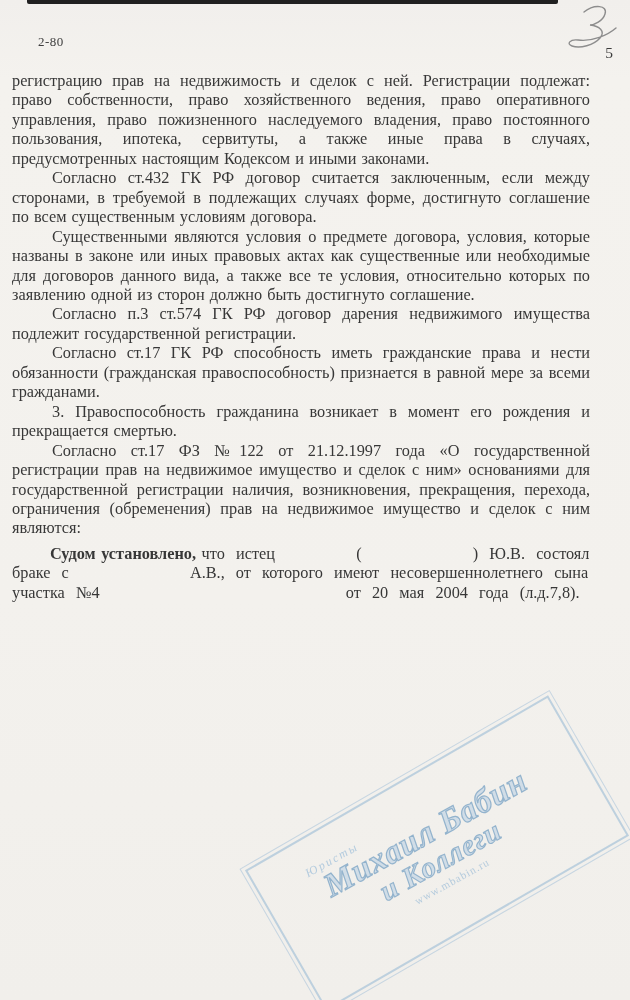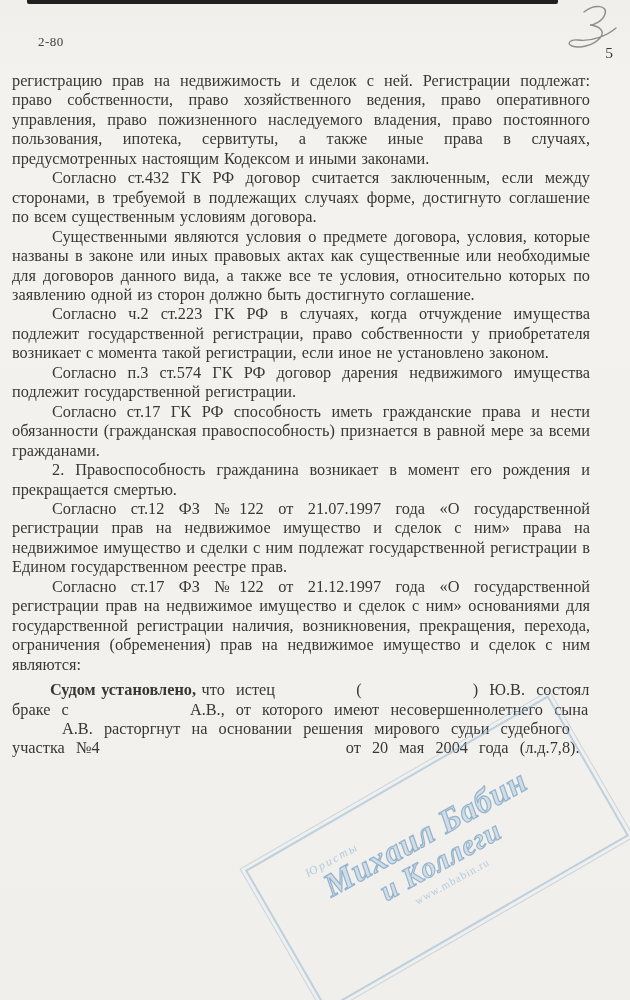--- a/index.html
+++ b/index.html
@@ -95,31 +95,28 @@
   </svg>
 
   <div class="case-number">2-80</div>
   <div class="page-number">5</div>
 
   <div class="doc-body">
     <div>
         <p class="no-indent">регистрацию прав на недвижимость и сделок с ней. Регистрации подлежат: право собственности, право хозяйственного ведения, право оперативного управления, право пожизненного наследуемого владения, право постоянного пользования, ипотека, сервитуты, а также иные права в случаях, предусмотренных настоящим Кодексом и иными законами.</p>
         <p>Согласно ст.432 ГК РФ договор считается заключенным, если между сторонами, в требуемой в подлежащих случаях форме, достигнуто соглашение по всем существенным условиям договора.</p>
         <p>Существенными являются условия о предмете договора, условия, которые названы в законе или иных правовых актах как существенные или необходимые для договоров данного вида, а также все те условия, относительно которых по заявлению одной из сторон должно быть достигнуто соглашение.</p>
-        <p>Согласно  ч.2 ст.223 ГК РФ в случаях, когда отчуждение имущества подлежит государственной регистрации, право собственности у приобретателя возникает с момента такой регистрации, если иное не установлено законом.</p>
         <p>Согласно п.3 ст.574 ГК РФ договор дарения недвижимого имущества подлежит государственной регистрации.</p>
         <p>Согласно ст.17 ГК РФ  способность иметь гражданские права и нести обязанности (гражданская правоспособность) признается в равной мере за всеми гражданами.</p>
-        <p>2. Правоспособность гражданина возникает в момент его рождения и прекращается смертью.</p>
-        <p>Согласно ст.12 ФЗ №122 от 21.07.1997 года «О государственной регистрации прав на недвижимое имущество и сделок с ним» права на недвижимое имущество и сделки с ним подлежат государственной регистрации в Едином государственном реестре прав.</p>
+        <p>3. Правоспособность гражданина возникает в момент его рождения и прекращается смертью.</p>
         <p>Согласно ст.17 ФЗ №122 от 21.12.1997 года «О государственной регистрации прав на недвижимое имущество и сделок с ним» основаниями для государственной регистрации наличия, возникновения, прекращения, перехода, ограничения (обременения) прав на недвижимое имущество и сделок с ним являются:</p>
       </div>
     <div class="established">
         <div class="line" style="padding-left: 38px;"><span class="bold">Судом установлено,</span><span> что  истец </span><span class="gap" style="width: 70px;"></span><span> ( </span><span class="gap" style="width: 100px;"></span><span> )  Ю.В.  состояла  в</span></div>
         <div class="line"><span>браке  с </span><span class="gap" style="width: 110px;"></span><span> А.В.,  от  которого  имеют  несовершеннолетнего  сына</span></div>
-        <div class="line"><span class="gap" style="width: 50px;"></span><span>А.В.  расторгнут  на  основании  решения  мирового  судьи  судебного</span></div>
         <div class="line"><span>участка  №4 </span><span class="gap" style="width: 235px;"></span><span> от  20  мая  2004  года  (л.д.7,8).</span></div>
       </div>
   </div>
 
   <div class="wm-frame"></div>
   <div class="wm-text">
     <div class="wm-caption">Юристы</div>
     <div class="wm-name1">Михаил Бабин</div>
     <div class="wm-name2">и Коллеги</div>
     <div class="wm-url">www.mbabin.ru</div>

